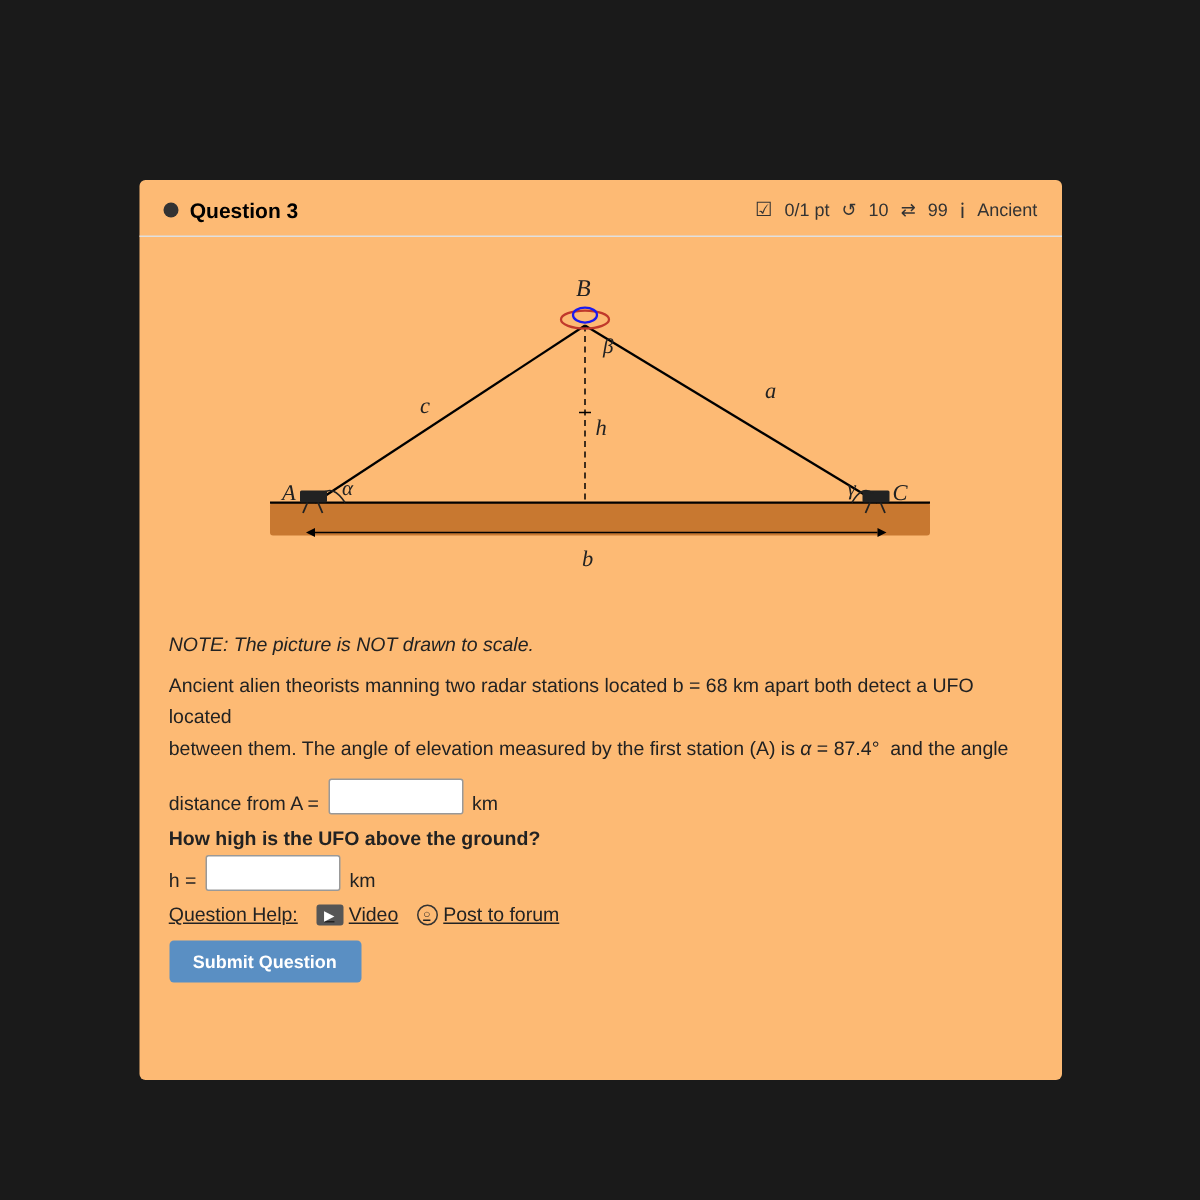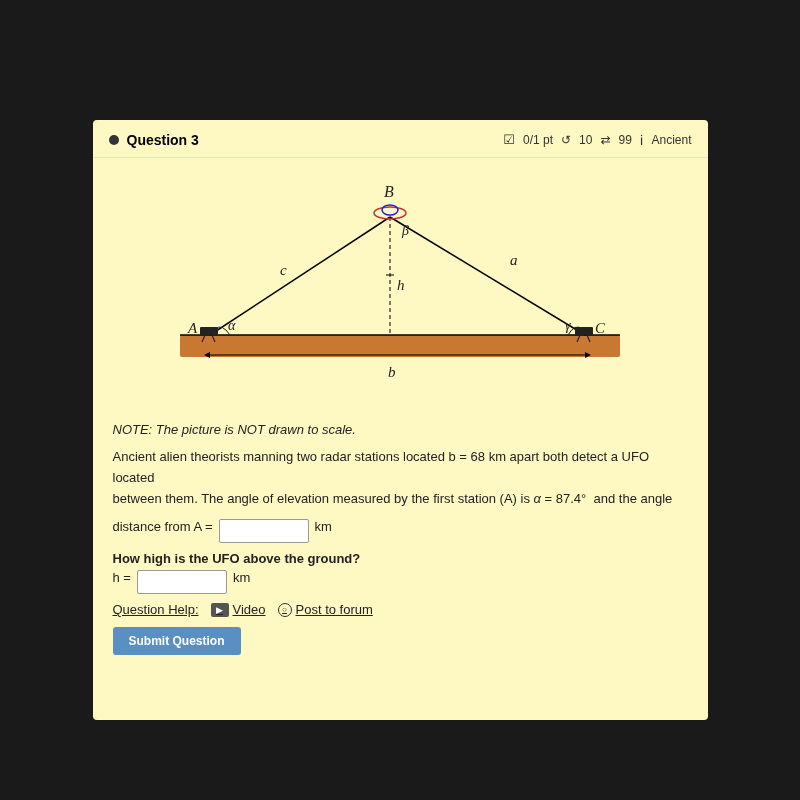--- a/index.html
+++ b/index.html
@@ -6,21 +6,21 @@
     body {
       background: #1a1a1a;
       width: 800px;
       height: 800px;
       display: flex;
       align-items: center;
       justify-content: center;
       font-family: Arial, sans-serif;
     }
     .card {
-      background: #fef9c3;
+      background: #fdba74;
       width: 615px;
       min-height: 600px;
       border-radius: 4px;
       padding: 0;
       position: relative;
       margin-top: 40px;
     }
     .card-header {
       display: flex;
       justify-content: space-between;
@@ -80,21 +80,21 @@
       margin-bottom: 8px;
     }
     .question-line {
       font-size: 13px;
       font-weight: bold;
       color: #222;
       margin-bottom: 4px;
     }
     .input-line {
       display: flex;
-      align-items: flex-start;
+      align-items: flex-end;
       gap: 6px;
       font-size: 13px;
       color: #222;
       margin-bottom: 4px;
     }
     .input-line input {
       width: 90px;
       height: 24px;
       border: 1px solid #999;
       border-radius: 2px;

